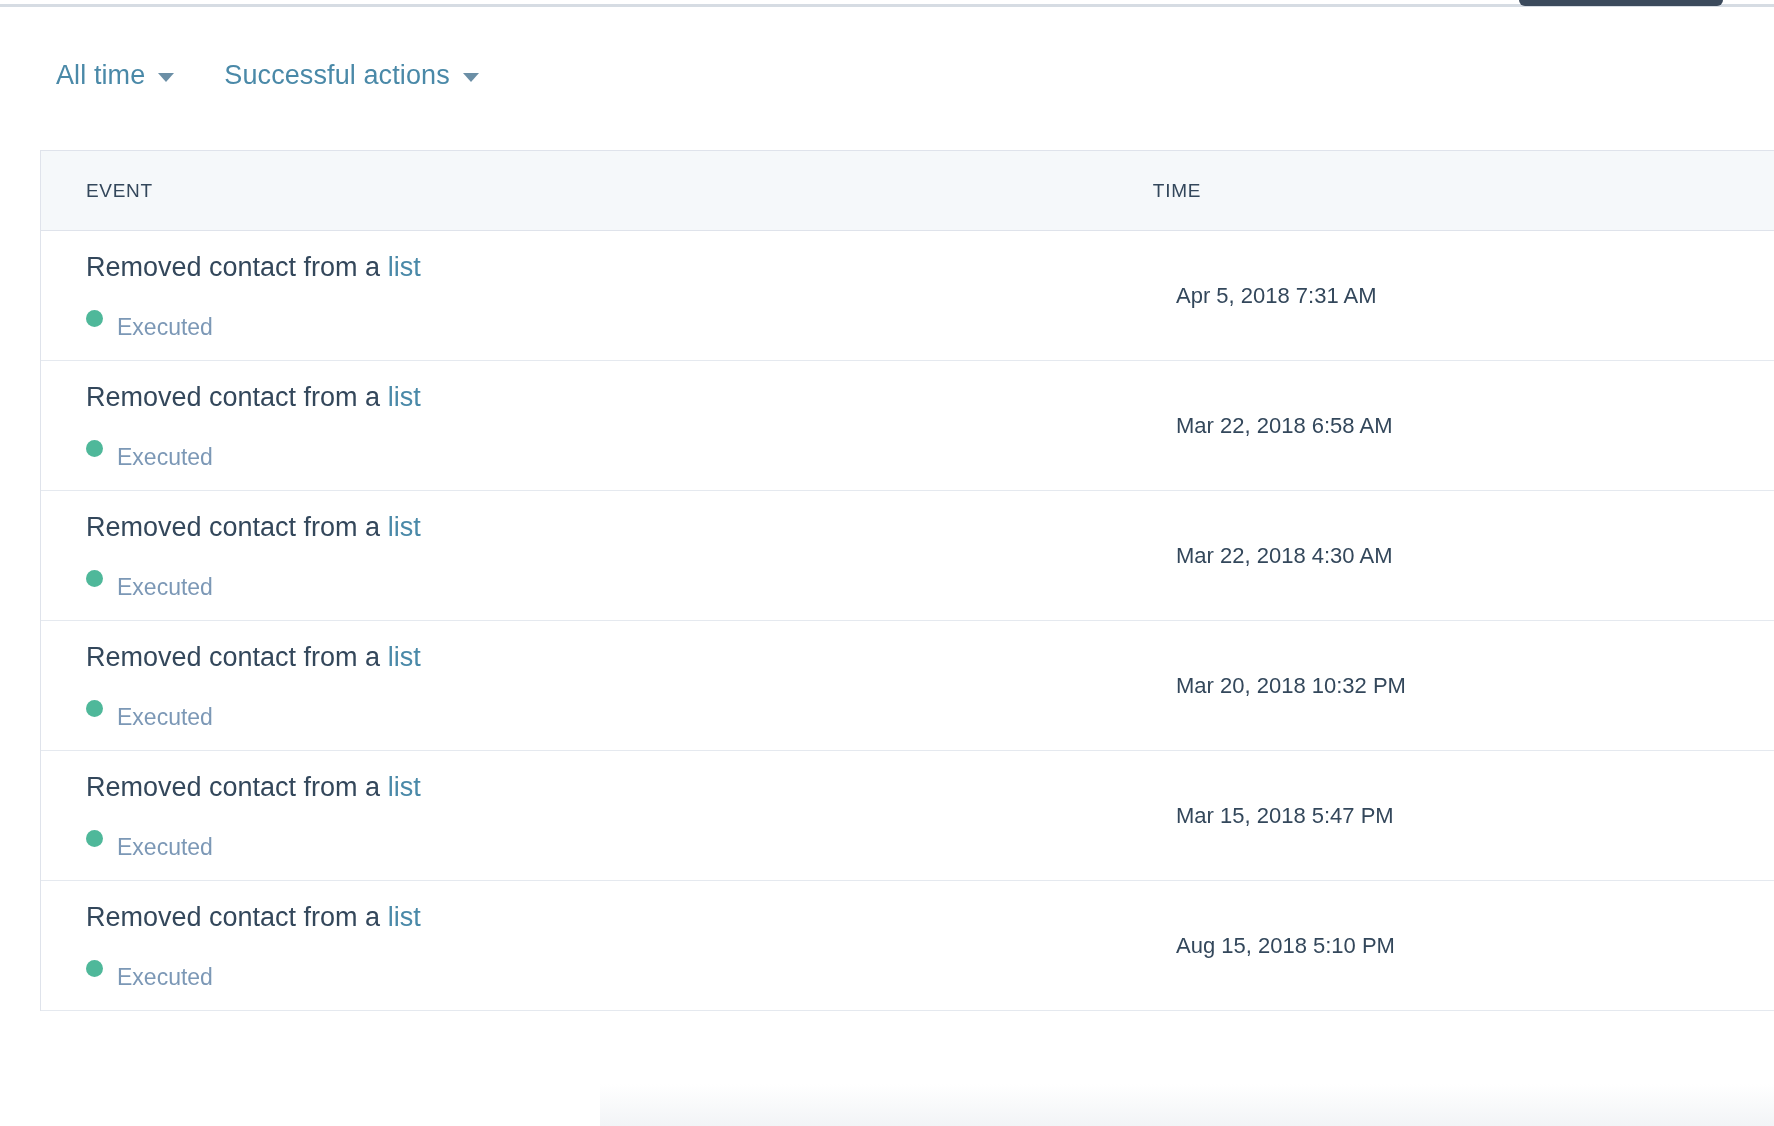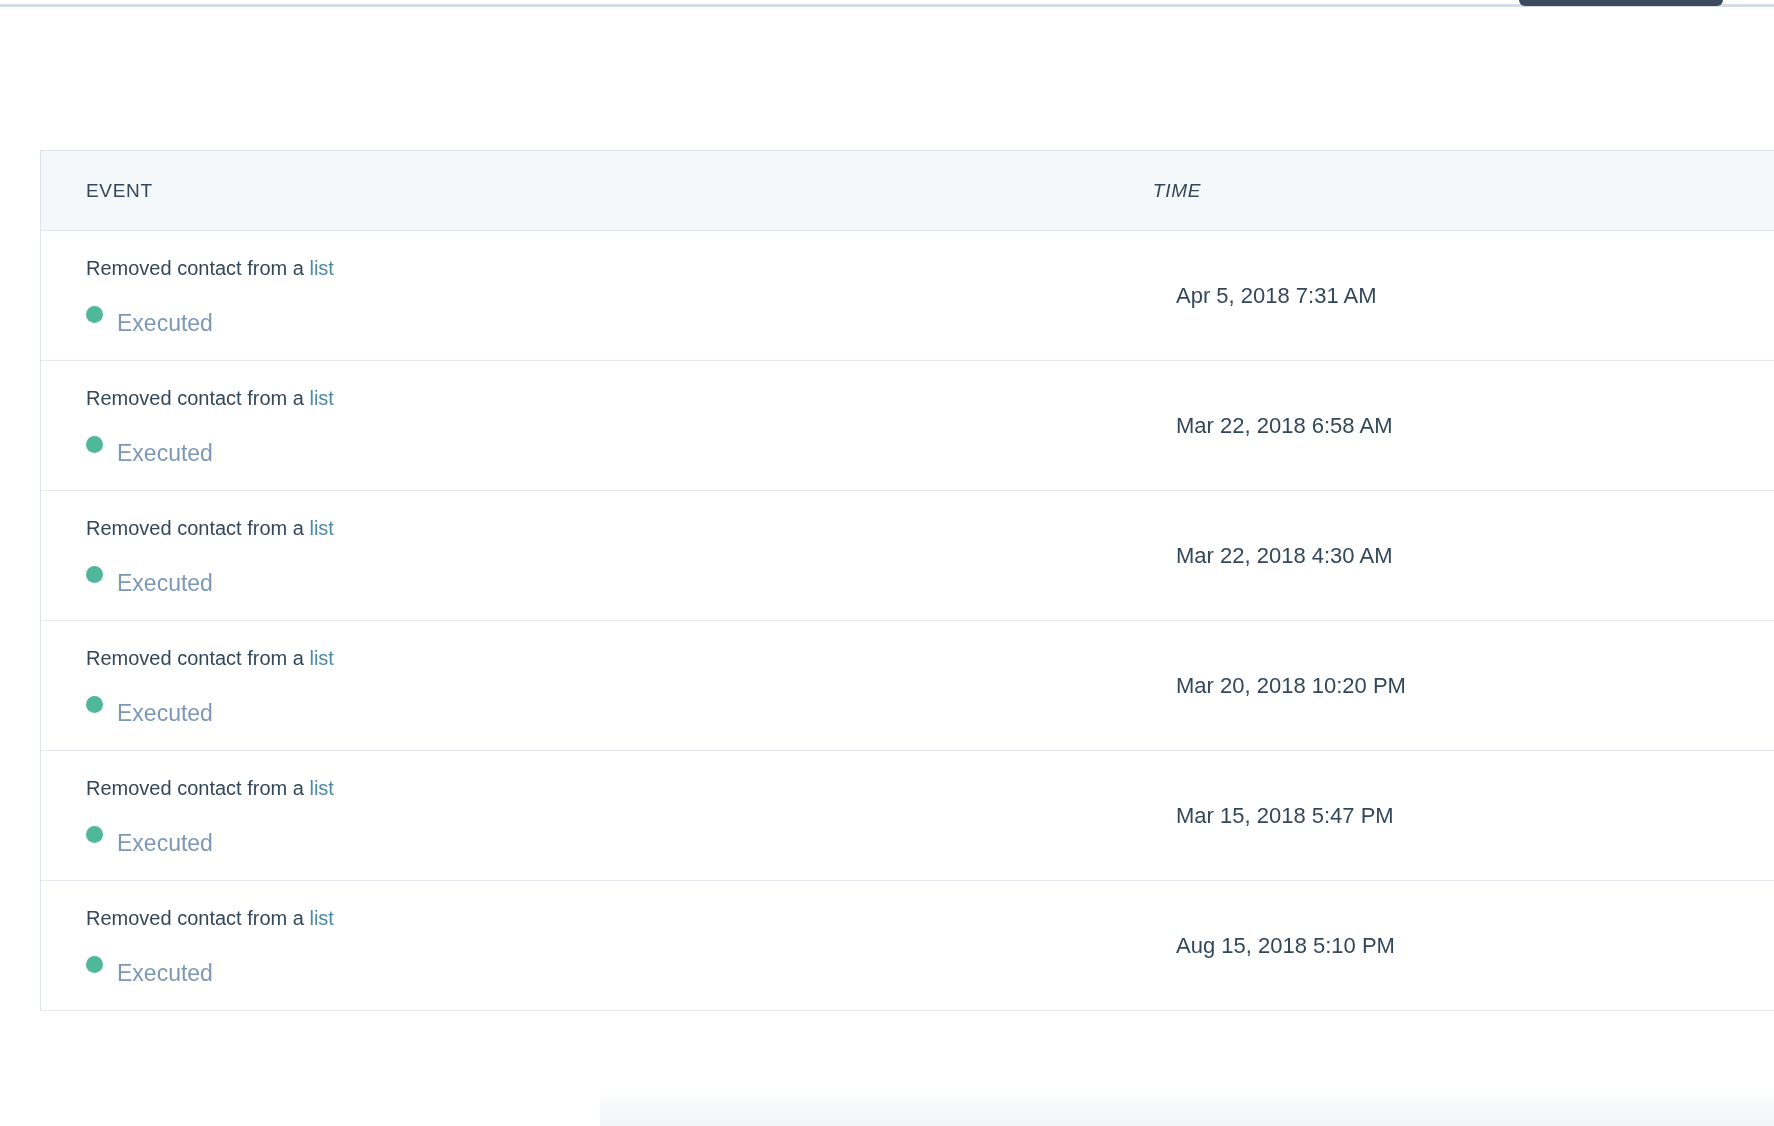--- a/index.html
+++ b/index.html
@@ -95,35 +95,35 @@
     border-top: 1px solid #dfe3eb;
     border-bottom: 1px solid #dfe3eb;
   }
   .th {
     font-size: 19px;
     letter-spacing: 0.7px;
     color: #33475b;
     font-weight: 400;
   }
   .th-event { margin-left: 45px; }
-  .th-time  { margin-left: 1000px; font-style: italic; }
+  .th-time  { margin-left: 1000px; }
 
   .row {
     display: flex;
     align-items: center;
     height: 130px;
     border-bottom: 1px solid #e5e9ef;
     background: #ffffff;
   }
   .cell-event {
     width: 1135px;
     padding-left: 45px;
   }
   .event-title {
-    font-size: 20px;
+    font-size: 27px;
     color: #33475b;
     line-height: 1.15;
     white-space: nowrap;
   }
   .event-link {
     color: #4a89a8;
     cursor: pointer;
   }
   .status {
     display: flex;
@@ -163,20 +163,30 @@
 </head>
 <body>
 
 <div id="app">
 
   <div class="top-strip">
     <div class="top-rule"></div>
     <div class="dark-pill"></div>
   </div>
 
+  <div class="filter-bar">
+    <div class="filter">
+      <span class="filter-label">All time</span>
+      <span class="caret"></span>
+    </div>
+    <div class="filter">
+      <span class="filter-label">Successful actions</span>
+      <span class="caret"></span>
+    </div>
+  </div>
 
   <div class="table">
 
     <div class="thead">
       <div class="th th-event">EVENT</div>
       <div class="th th-time">TIME</div>
     </div>
 
     <div id="rows">
         <div class="row">
@@ -210,21 +220,21 @@
           <div class="cell-time">Mar 22, 2018 4:30 AM</div>
         </div>
         <div class="row">
           <div class="cell-event">
             <div class="event-title"><span>Removed contact from a</span> <span class="event-link">list</span></div>
             <div class="status">
               <span class="status-dot" style="background: rgb(79, 184, 154);"></span>
               <span class="status-text">Executed</span>
             </div>
           </div>
-          <div class="cell-time">Mar 20, 2018 10:20 PM</div>
+          <div class="cell-time">Mar 20, 2018 10:32 PM</div>
         </div>
         <div class="row">
           <div class="cell-event">
             <div class="event-title"><span>Removed contact from a</span> <span class="event-link">list</span></div>
             <div class="status">
               <span class="status-dot" style="background: rgb(79, 184, 154);"></span>
               <span class="status-text">Executed</span>
             </div>
           </div>
           <div class="cell-time">Mar 15, 2018 5:47 PM</div>

